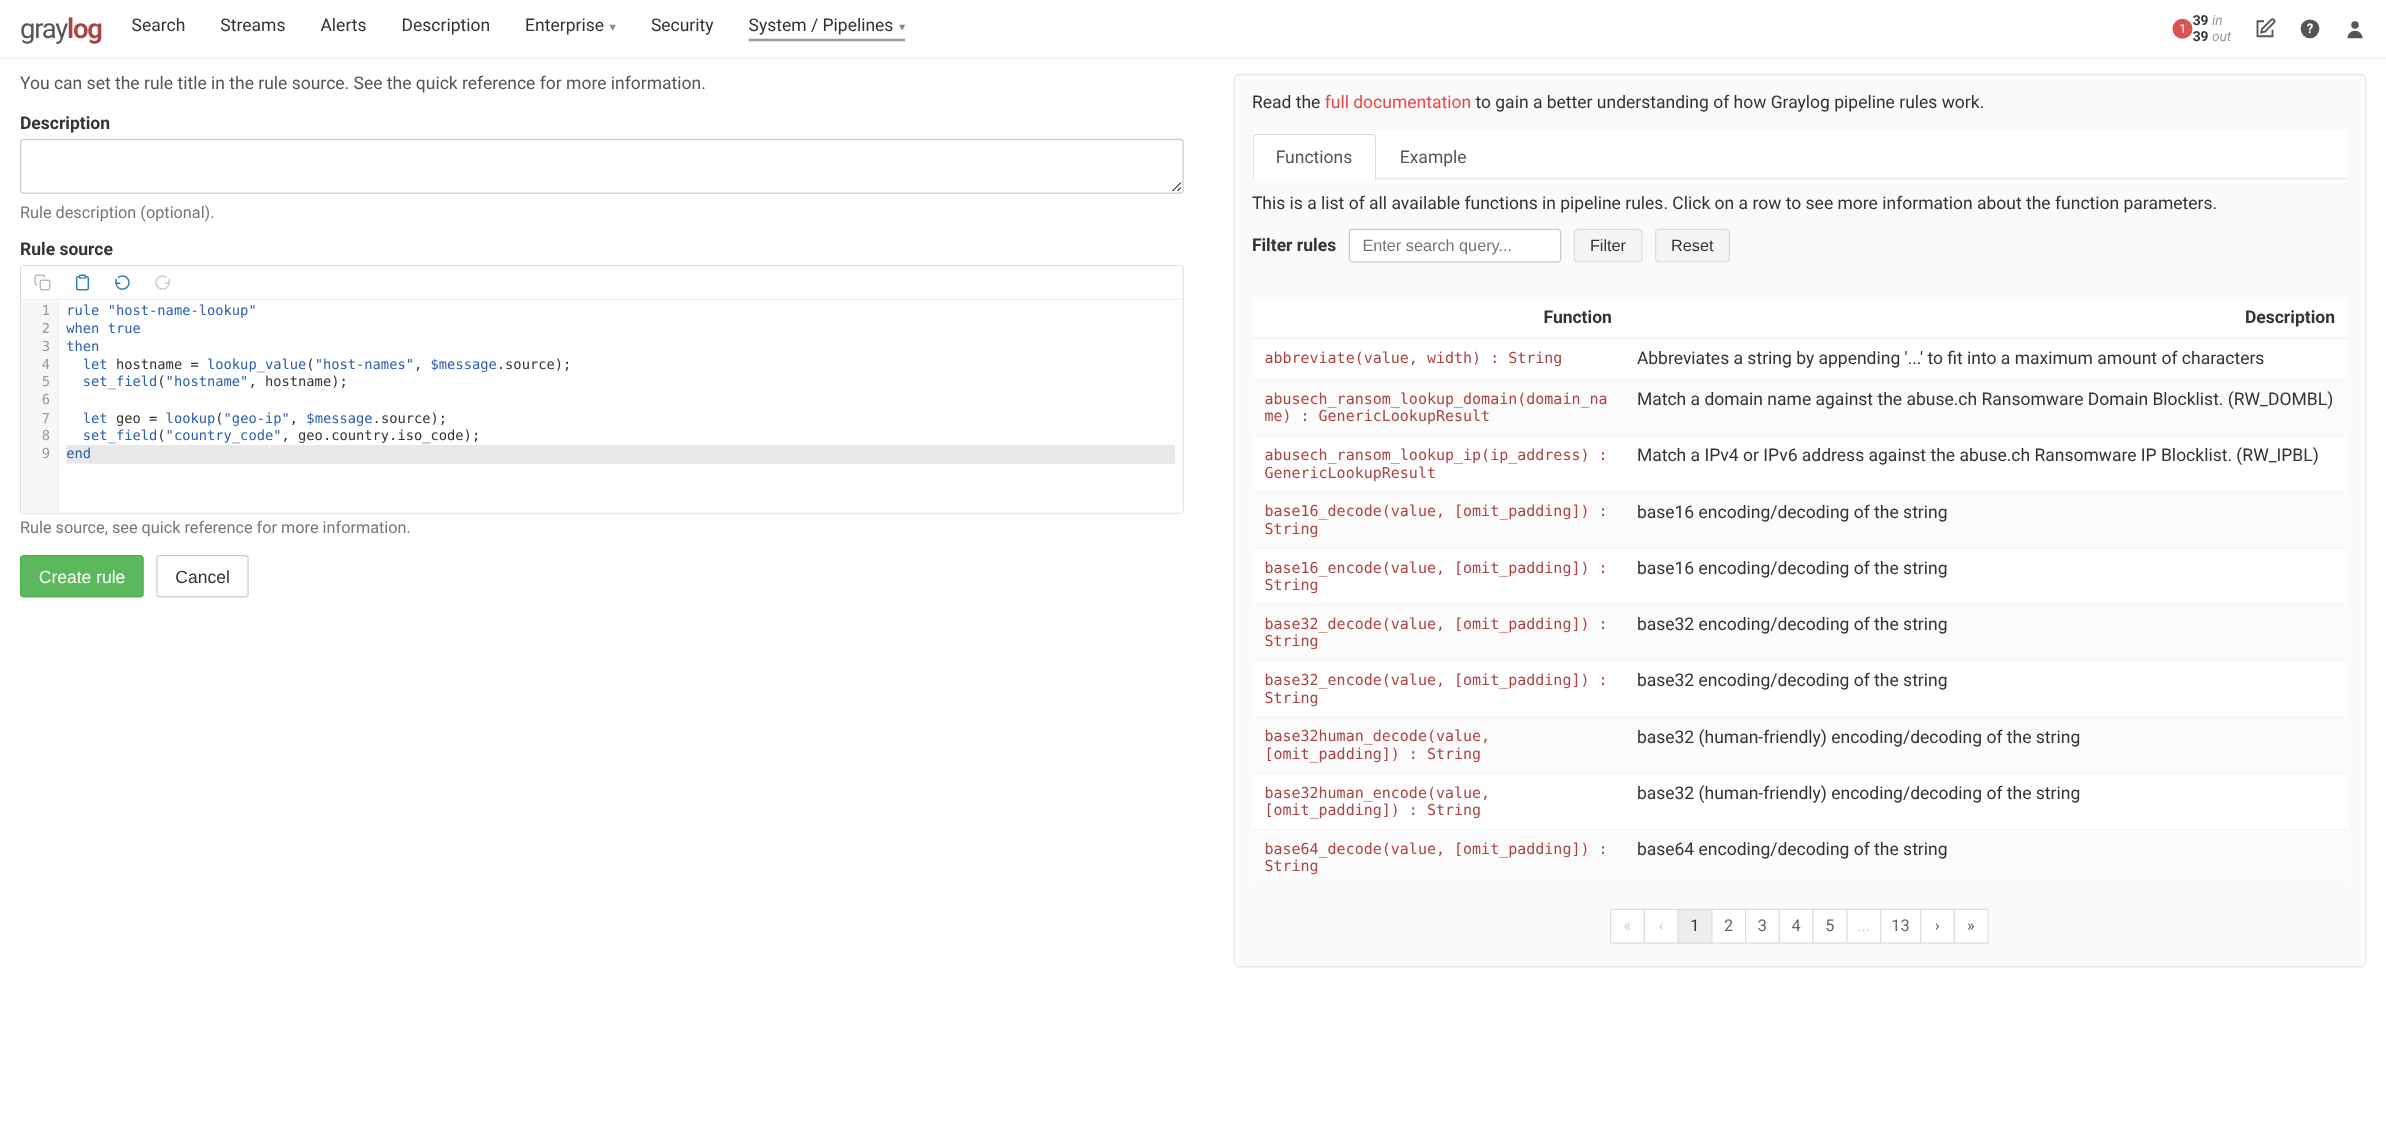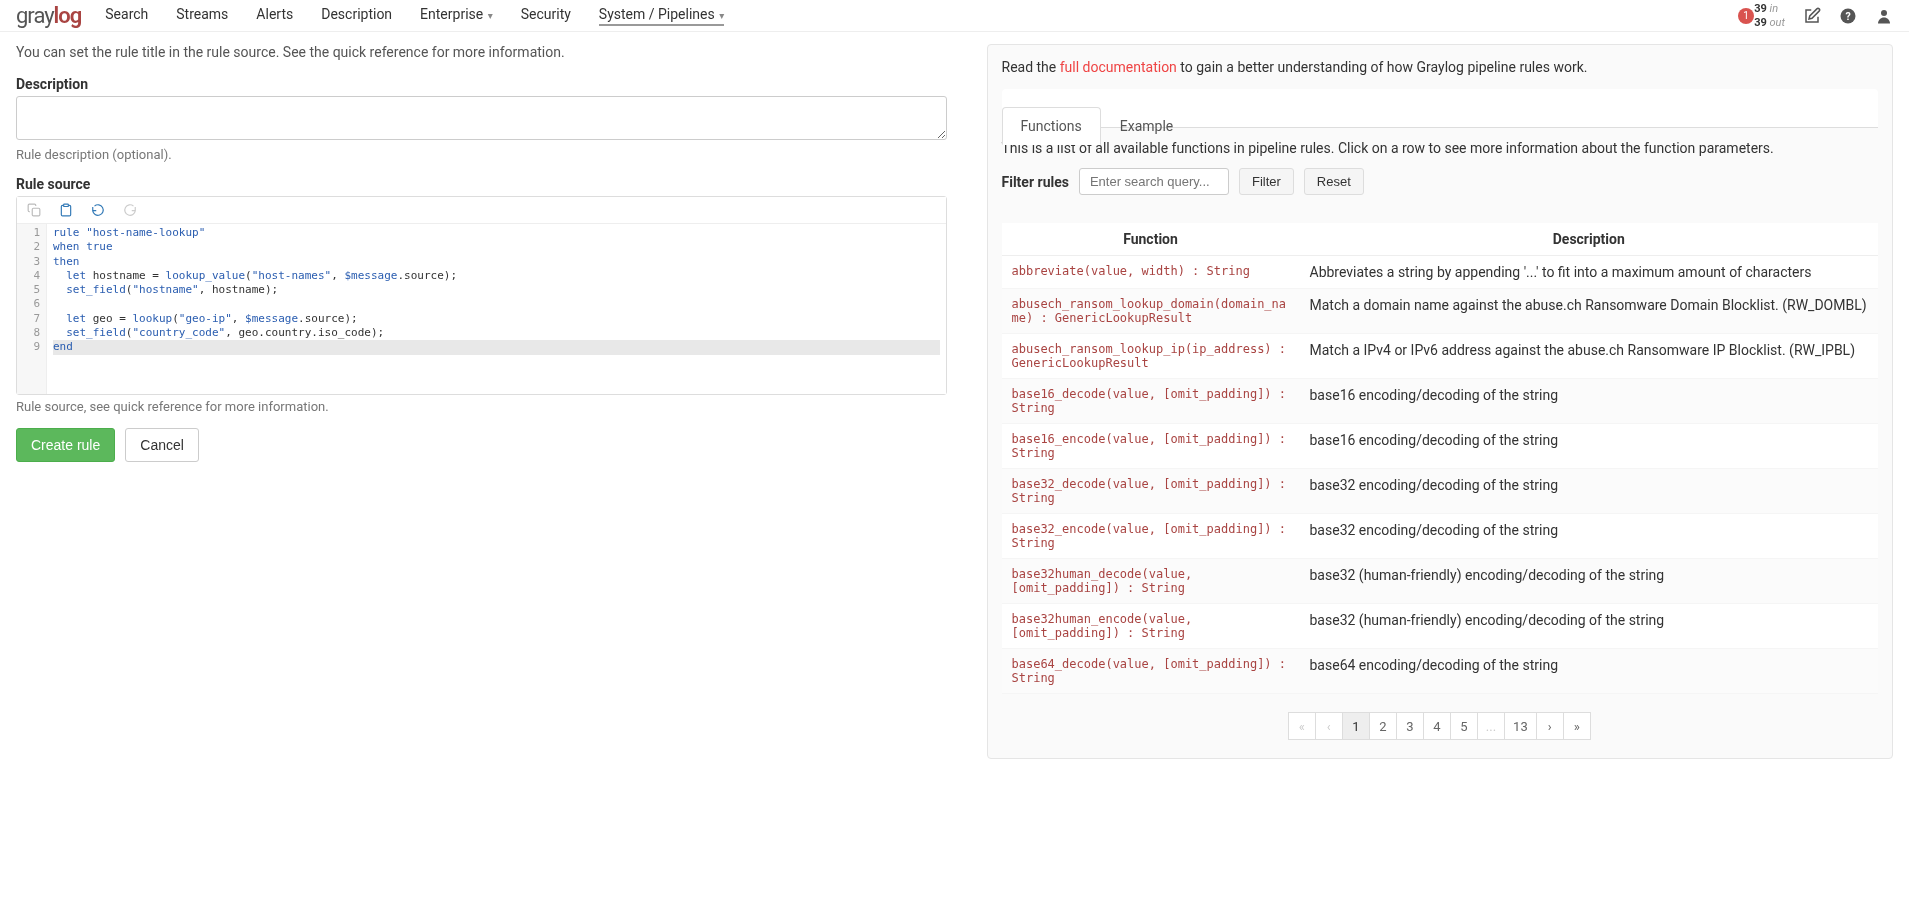--- a/index.html
+++ b/index.html
@@ -1,17 +1,17 @@
 <!DOCTYPE html>
 <html><head>
 <meta charset="utf-8">
 <style>
 * { box-sizing: border-box; margin: 0; padding: 0; }
 body { font-family: -apple-system, BlinkMacSystemFont, "Segoe UI", Roboto, "Helvetica Neue", Arial, sans-serif; font-size: 14px; color: #333; background: #fff; }
-.navbar { display: flex; align-items: center; padding: 0 16px; height: 32px; border-bottom: 1px solid #eee; }
+.navbar { display: flex; align-items: center; padding: 0 16px; height: 47px; border-bottom: 1px solid #eee; }
 .logo { font-size: 22px; font-weight: 400; letter-spacing: -1px; margin-right: 24px; color: #555; }
 .logo .gray { color: #555; }
 .logo .log { color: #a94442; font-weight: 600; }
 .nav-items { display: flex; gap: 28px; align-items: center; flex: 1; }
 .nav-item { color: #333; cursor: pointer; font-size: 14px; padding-bottom: 2px; border-bottom: 2px solid transparent; }
 .nav-item.active { border-bottom-color: #999; color: #333; }
 .caret { font-size: 10px; margin-left: 2px; color: #888; }
 .nav-badge { display: inline-flex; align-items: center; justify-content: center; width: 16px; height: 16px; border-radius: 50%; background: #d9534f; color: white; font-size: 10px; margin-left: 8px; }
 .nav-right { display: flex; align-items: center; gap: 18px; margin-left: auto; }
 .throughput { font-size: 11px; line-height: 1.2; color: #333; }
@@ -38,29 +38,29 @@
 .str { color: #2a5db0; }
 .var { color: #2a5db0; }
 .btn { display: inline-block; padding: 8px 14px; border: 1px solid #ccc; border-radius: 3px; background: #fff; color: #333; font-size: 14px; cursor: pointer; }
 .btn.primary { background: #5cb85c; border-color: #4cae4c; color: #fff; }
 .btn.default { background: #fff; color: #333; }
 .btn-row { display: flex; gap: 10px; margin-top: 8px; }
 .right-panel { border: 1px solid #e5e5e5; border-radius: 4px; background: #fafafa; padding: 14px 14px 18px; }
 .doc-line { font-size: 14px; color: #333; margin-bottom: 14px; }
 .doc-line a { color: #ef4444; text-decoration: none; }
 .tabs { display: flex; border-bottom: 1px solid #ddd; margin-bottom: 12px; background: #fff; border-radius: 4px 4px 0 0; overflow: visible; }
-.tab { padding: 10px 18px; border: 1px solid transparent; border-bottom: none; color: #555; cursor: pointer; font-size: 14px; position: relative; top: 18px; background: transparent; }
+.tab { padding: 10px 18px; border: 1px solid transparent; border-bottom: none; color: #555; cursor: pointer; font-size: 14px; position: relative; top: 3px; background: transparent; }
 .tab.active { border-color: #ddd; border-bottom: 1px solid #fff; background: #fff; border-radius: 4px 4px 0 0; color: #555; }
 .func-intro { font-size: 14px; color: #333; margin-bottom: 12px; }
 .filter-row { display: flex; align-items: center; gap: 10px; margin-bottom: 28px; }
 .filter-label { font-weight: 700; font-size: 14px; }
-.filter-input { border: 1px solid #ccc; border-radius: 3px; padding: 5px 10px; font-size: 13px; width: 150px; color: #333; }
+.filter-input { border: 1px solid #ccc; border-radius: 3px; padding: 5px 10px; font-size: 13px; width: 170px; color: #333; }
 .btn.small { padding: 5px 12px; font-size: 13px; background: #f5f5f5; border-color: #ddd; }
 table.funcs { width: 100%; border-collapse: collapse; background: #fff; font-size: 14px; }
-table.funcs th { text-align: center; font-weight: 700; padding: 8px 10px; border-bottom: 1px solid #eee; background: #fff; }
+table.funcs th { text-align: right; font-weight: 700; padding: 8px 10px; border-bottom: 1px solid #eee; background: #fff; }
 table.funcs td { padding: 8px 10px; vertical-align: top; border-bottom: 1px solid #f5f5f5; }
 table.funcs tr:nth-child(even) td { background: #fbfbfb; }
 table.funcs td.sig { font-family: "Consolas", "Monaco", monospace; font-size: 12px; color: #a94442; width: 34%; word-break: break-word; }
 .pagination { display: flex; justify-content: center; margin-top: 18px; }
 .pagination .pg { min-width: 28px; height: 28px; display: inline-flex; align-items: center; justify-content: center; border: 1px solid #ddd; margin-left: -1px; padding: 0 8px; font-size: 13px; color: #666; background: #fff; cursor: pointer; }
 .pagination .pg.active { background: #eee; color: #333; }
 .pagination .pg.disabled { color: #ccc; cursor: default; }
 svg { display: block; }
 </style>
 </head>

